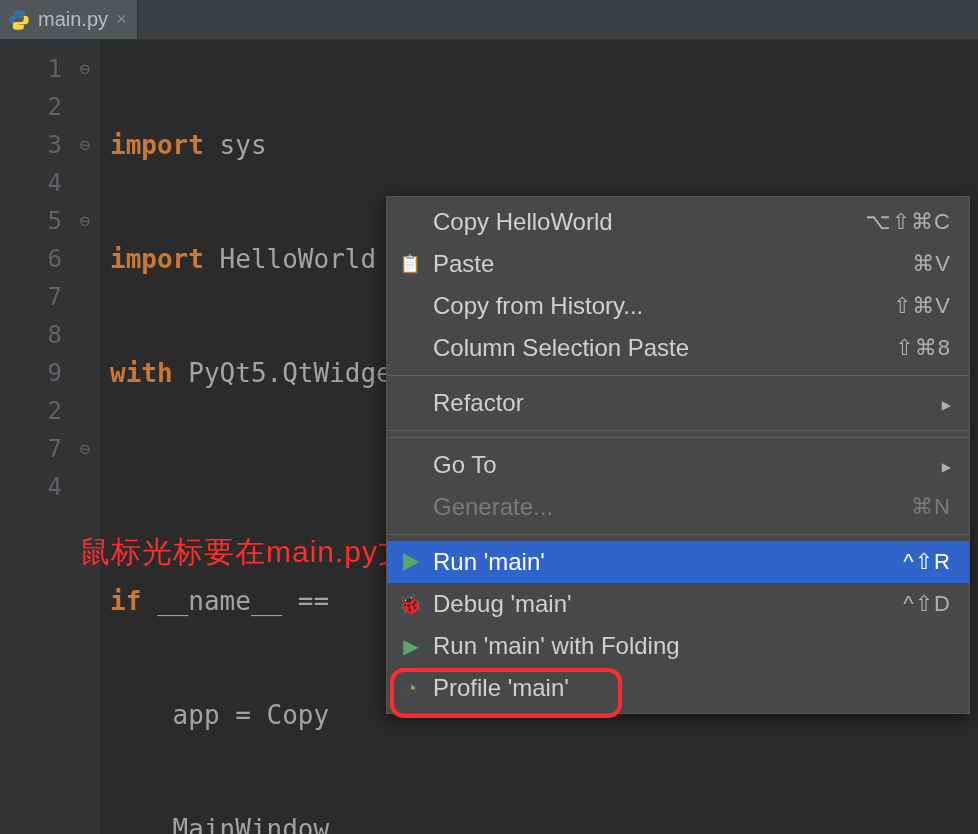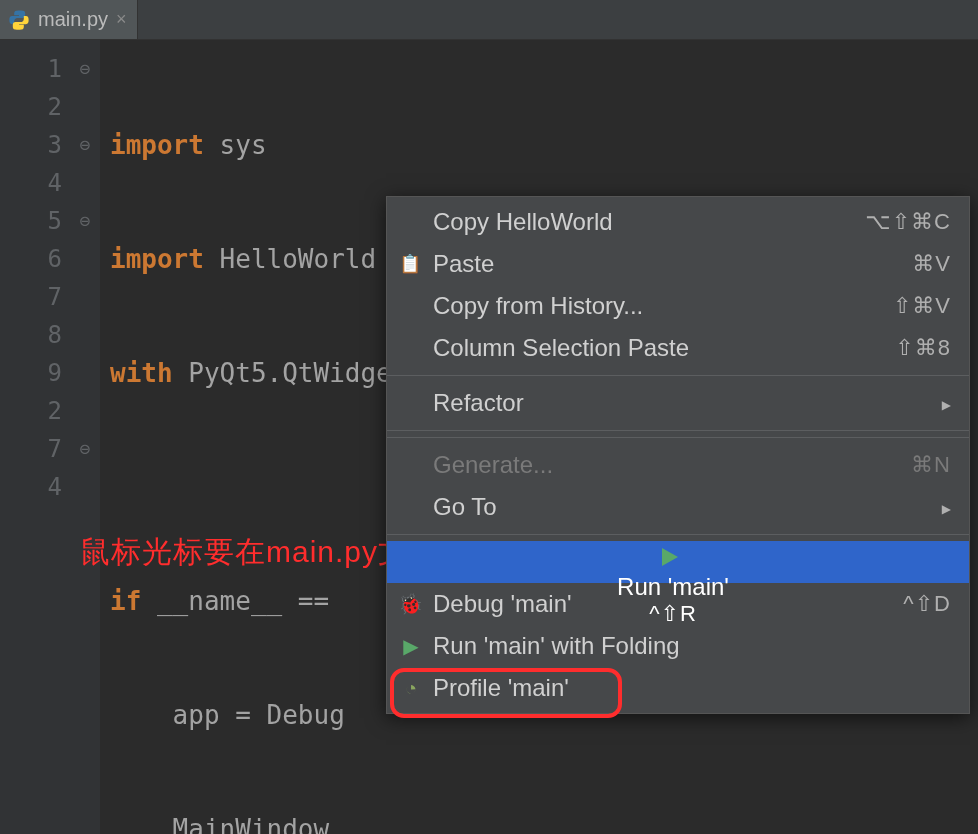--- a/index.html
+++ b/index.html
@@ -130,21 +130,20 @@
   .ctxmenu .item.disabled { color: #7a7a7a; }
   .ctxmenu .item.disabled .shortcut { color: #7a7a7a; }
   .ctxmenu .sep {
     height: 1px;
     background: #5c5e60;
     margin: 6px 0;
   }
   .ctxmenu .item.selected {
     background: #2f65ca;
     color: #ffffff;
-    flex-direction: column;
   }
   .ctxmenu .item.selected .shortcut { color: #ffffff; }
 
   .hl-run {
     position: absolute;
     border: 4px solid #ff2d2d;
     border-radius: 14px;
     pointer-events: none;
   }
 
@@ -200,21 +199,21 @@
     <span class="mark"></span>
     <span class="mark">⊖</span>
     <span class="mark"></span>
   </div>
   <div class="code">
     <div class="codeline"><span class="kw">import</span><span class="id"> sys</span></div>
     <div class="codeline"><span class="kw">import</span><span class="id"> HelloWorld</span></div>
     <div class="codeline"><span class="kw">with</span><span class="id"> PyQt5.QtWidgets </span><span class="kw">import</span><span class="id"> QApplication,</span></div>
     <div class="codeline"></div>
     <div class="codeline"><span class="kw">if</span><span class="id"> __name__ ==</span></div>
-    <div class="codeline"><span class="id">    app = Debug</span></div>
+    <div class="codeline"><span class="id">    app = Copy</span></div>
     <div class="codeline"><span class="id">    MainWindow</span></div>
     
     
     
     
     
   </div>
 </div>
 
 <div class="annotation">鼠标光标要在main.py文件中，右键才能出现运行</div>
@@ -243,30 +242,30 @@
     <span class="shortcut">⇧⌘8</span>
   </div>
   <div class="sep"></div>
   <div class="item">
     <span class="slotIcon"></span>
     <span class="label">Refactor</span>
     <span class="sub arrow-sub"></span>
   </div>
   <div class="sep"></div>
   <div class="sep"></div>
+  <div class="item">
+    <span class="slotIcon"></span>
+    <span class="label">Go To</span>
+    <span class="sub arrow-sub"></span>
+  </div>
   <div class="item disabled">
     <span class="slotIcon"></span>
     <span class="label">Generate...</span>
     <span class="shortcut">⌘N</span>
   </div>
-  <div class="item">
-    <span class="slotIcon"></span>
-    <span class="label">Go To</span>
-    <span class="sub arrow-sub"></span>
-  </div>
   <div class="sep"></div>
   <div class="item selected">
     <span class="slotIcon">
         <span class="tri-play"></span>
       </span>
     <span class="label">Run 'main'</span>
     <span class="shortcut">^⇧R</span>
   </div>
   <div class="item">
     <span class="slotIcon">

